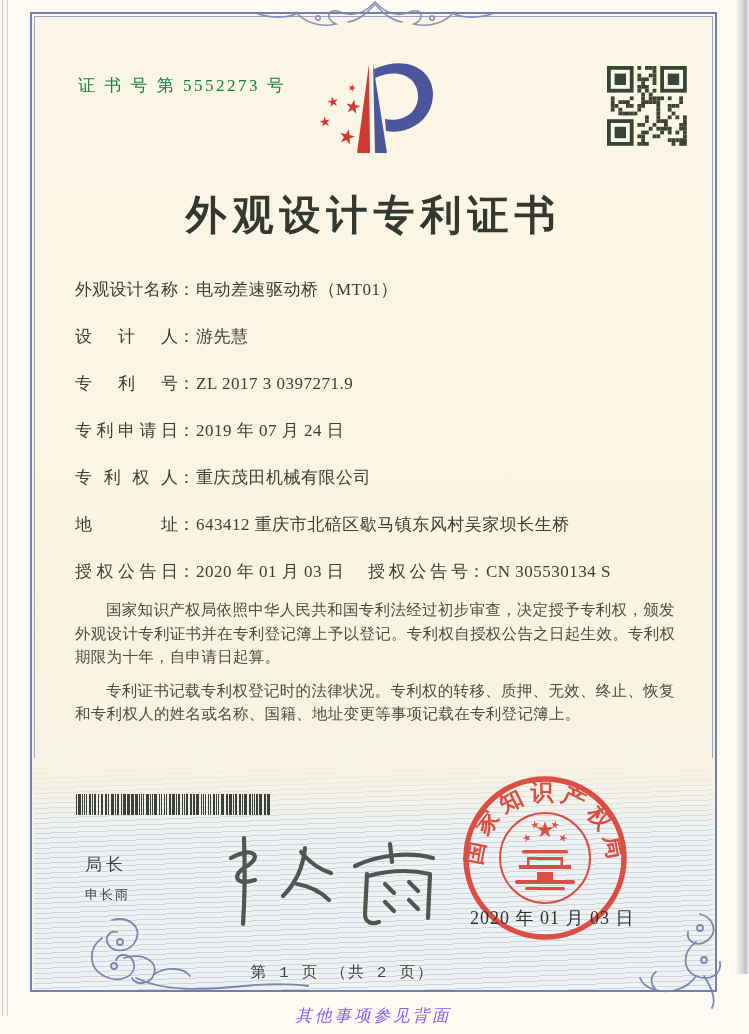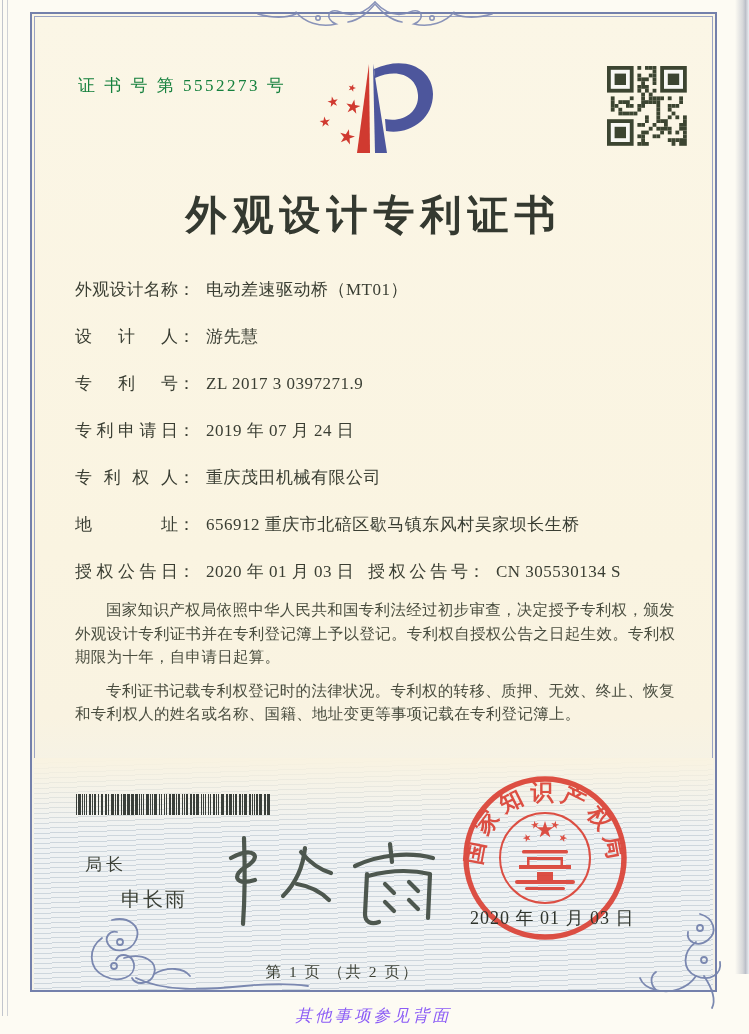--- a/index.html
+++ b/index.html
@@ -30,35 +30,35 @@
     background:linear-gradient(180deg, #f9f3e1 0%, rgba(249,243,225,0) 100%); }
   .cert-no { position:absolute; left:78px; top:74px; font-size:17px; letter-spacing:2.5px; color:#15803d; }
   .logo { position:absolute; left:305px; top:42px; width:140px; height:122px; }
   .qr { position:absolute; left:607px; top:66px; width:80px; height:80px; }
   .title { position:absolute; left:30px; width:687px; top:188px; text-align:center;
     font-size:41px; font-weight:700; letter-spacing:6px; color:#343930;font-family:Liberation Mono, monospace; }
   .fields { position:absolute; left:75px; top:0; width:610px; font-size:17px; color:#3a3e33; }
   .frow { position:absolute; left:0; white-space:nowrap; line-height:20px; }
   .flabel { display:inline-block; width:103px; text-align:justify; text-align-last:justify; vertical-align:bottom; }
   .fcolon { display:inline-block; }
-  .fvalue { margin-left:11px; letter-spacing:.5px; }
+  .fvalue { margin-left:1px; letter-spacing:.5px; }
   .fpair2 { position:absolute; left:293px; top:0; white-space:nowrap; }
   .fpair2 .flabel { width:100px; }
   .paras { position:absolute; left:75px; top:598px; width:601px;
     font-size:15.5px; line-height:23.5px; color:#4a4e40; }
   .paras p { text-indent:2em; margin-bottom:10px; letter-spacing:.3px; }
   .barcode { position:absolute; left:76px; top:794px; width:198px; height:21px; }
   .sig-title { position:absolute; left:85px; top:853px; font-size:17px; letter-spacing:4px; color:#3c4137; }
-  .sig-name  { position:absolute; left:85px; top:886px; font-size:20px; letter-spacing:2px; color:#3c4137;margin-left:36px; }
+  .sig-name  { position:absolute; left:85px; top:886px; font-size:13px; letter-spacing:2px; color:#3c4137; }
   .sig-script { position:absolute; left:205px; top:826px; width:232px; height:108px; }
   .seal { position:absolute; left:459px; top:772px; width:172px; height:172px; }
   .seal-date { position:absolute; left:470px; top:906px; font-size:18px; letter-spacing:1px;
     color:#2e332b; z-index:5; }
   .page-indicator { position:absolute; left:30px; width:625px; top:962px; text-align:center;
-    font-size:15.5px; letter-spacing:2px; color:#3d4136; z-index:4; }
+    font-size:15.5px; letter-spacing:2px; color:#3d4136; z-index:4;font-family:Liberation Mono, monospace; }
   .back-note { position:absolute; left:30px; width:687px; top:1005px; text-align:center;
     font-size:16.5px; letter-spacing:3px; color:#8b5cf6;font-style:italic; }
   .ornament-top { position:absolute; left:256px; top:0; width:238px; height:30px; }
   .flourish-bl { position:absolute; left:84px; top:918px; width:225px; height:82px; z-index:3; }
   .flourish-br { position:absolute; left:638px; top:912px; width:100px; height:98px; z-index:3; }
 </style>
 </head>
 <body>
 
 <div class="edge-left"></div>
@@ -255,21 +255,21 @@
   <div class="frow" style="top:374px">
     <span class="flabel">专利号</span><span class="fcolon">：</span><span class="fvalue">ZL 2017 3 0397271.9</span>
   </div>
   <div class="frow" style="top:421px">
     <span class="flabel">专利申请日</span><span class="fcolon">：</span><span class="fvalue">2019 年 07 月 24 日</span>
   </div>
   <div class="frow" style="top:468px">
     <span class="flabel">专利权人</span><span class="fcolon">：</span><span class="fvalue">重庆茂田机械有限公司</span>
   </div>
   <div class="frow" style="top:515px">
-    <span class="flabel">地址</span><span class="fcolon">：</span><span class="fvalue">656912 重庆市北碚区歇马镇东风村吴家坝长生桥</span>
+    <span class="flabel">地址</span><span class="fcolon">：</span><span class="fvalue">643412 重庆市北碚区歇马镇东风村吴家坝长生桥</span>
   </div>
   <div class="frow" style="top:562px">
     <span class="flabel">授权公告日</span><span class="fcolon">：</span><span class="fvalue">2020 年 01 月 03 日</span>
     <span class="fpair2"><span class="flabel">授权公告号</span><span class="fcolon">：</span><span class="fvalue">CN 305530134 S</span></span>
   </div>
 </div>
 
 <div class="paras">
   <p>国家知识产权局依照中华人民共和国专利法经过初步审查，决定授予专利权，颁发外观设计专利证书并在专利登记簿上予以登记。专利权自授权公告之日起生效。专利权期限为十年，自申请日起算。</p>
   <p>专利证书记载专利权登记时的法律状况。专利权的转移、质押、无效、终止、恢复和专利权人的姓名或名称、国籍、地址变更等事项记载在专利登记簿上。</p>

